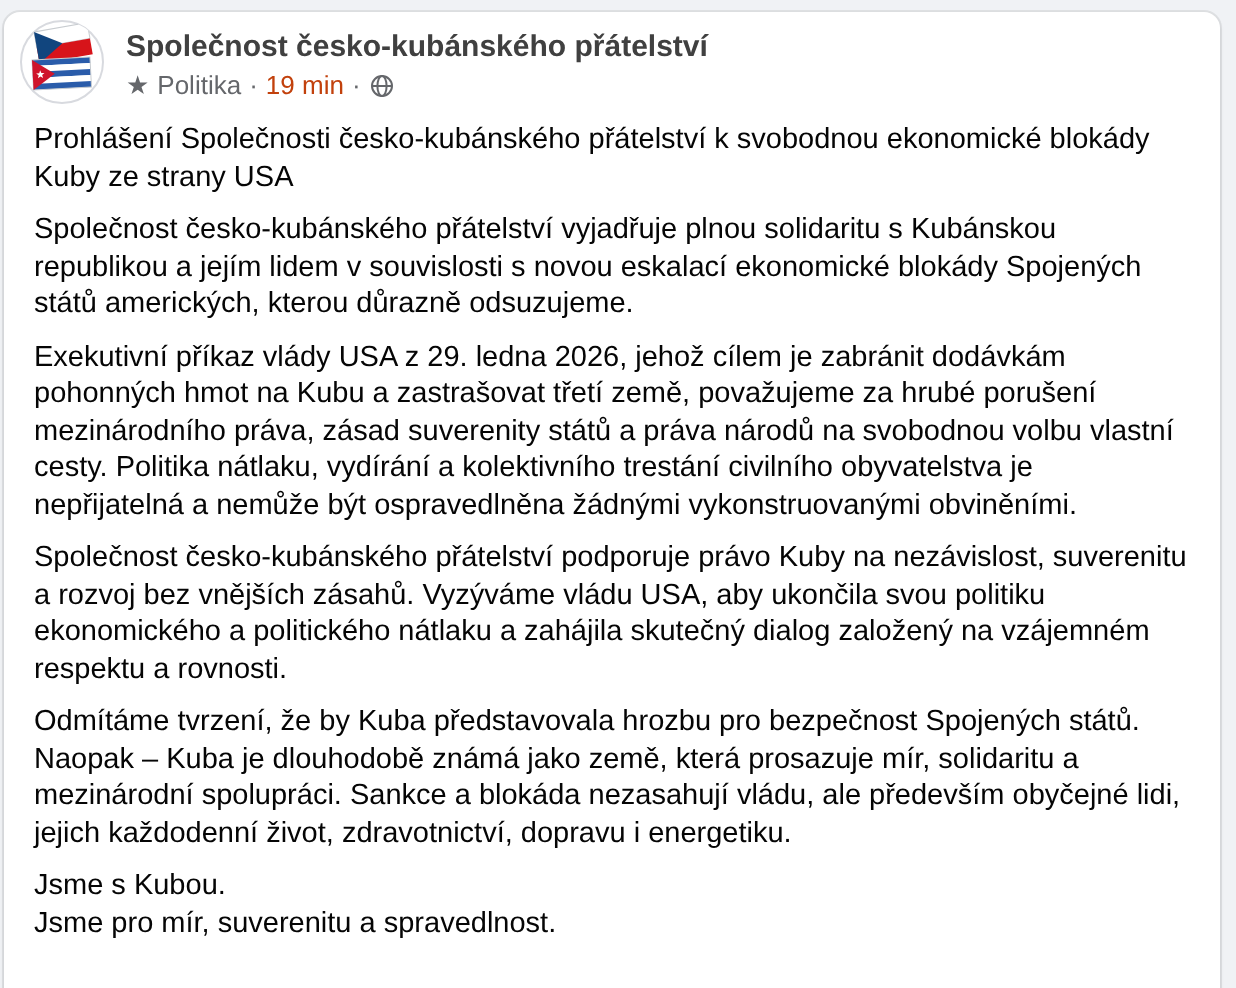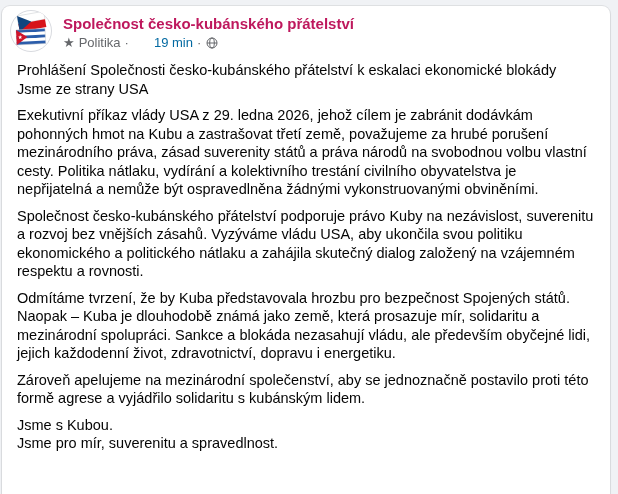--- a/index.html
+++ b/index.html
@@ -29,21 +29,21 @@
     cursor: pointer;
   }
   .header-text {
     padding: 4px 0 0 11px;
     min-width: 0;
   }
   .page-name {
     display: block;
     font-size: 15px;
     font-weight: 700;
-    color: #be185d;
+    color: #404040;
     line-height: 20px;
     text-decoration: none;
     cursor: pointer;
   }
   .meta {
     display: flex;
     align-items: center;
     font-size: 13px;
     color: #65676B;
     line-height: 16px;
@@ -51,24 +51,23 @@
   }
   .meta .star {
     font-size: 13px;
     margin-right: 4px;
     color: #65676B;
   }
   .meta .dot {
     margin: 0 4px;
   }
   .meta a {
-    color: #0369a1;
+    color: #c2410c;
     text-decoration: none;
     cursor: pointer;
-    margin-left: 21px;
   }
   .meta .globe {
     display: inline-flex;
     margin-left: 1px;
   }
   .post-body {
     padding: 9px 16px 16px 15px;
     font-size: 14.5px;
     color: #050505;
   }
@@ -128,22 +127,22 @@
             <ellipse cx="6" cy="6" rx="2.3" ry="5" fill="none" stroke="#65676B" stroke-width="1"></ellipse>
             <line x1="1" y1="6" x2="11" y2="6" stroke="#65676B" stroke-width="1"></line>
           </svg>
         </span>
       </div>
     </div>
 
   </header>
 
   <div class="post-body">
-    <p>Prohlášení Společnosti česko-kubánského přátelství k eskalaci ekonomické blokády Jsme ze strany USA</p>
+    <p>Prohlášení Společnosti česko-kubánského přátelství k svobodnou ekonomické blokády Kuby ze strany USA</p>
+    <p>Společnost česko-kubánského přátelství vyjadřuje plnou solidaritu s Kubánskou republikou a jejím lidem v souvislosti s novou eskalací ekonomické blokády Spojených států amerických, kterou důrazně odsuzujeme.</p>
     <p>Exekutivní příkaz vlády USA z 29. ledna 2026, jehož cílem je zabránit dodávkám pohonných hmot na Kubu a zastrašovat třetí země, považujeme za hrubé porušení mezinárodního práva, zásad suverenity států a práva národů na svobodnou volbu vlastní cesty. Politika nátlaku, vydírání a kolektivního trestání civilního obyvatelstva je nepřijatelná a nemůže být ospravedlněna žádnými vykonstruovanými obviněními.</p>
     <p>Společnost česko-kubánského přátelství podporuje právo Kuby na nezávislost, suverenitu a rozvoj bez vnějších zásahů. Vyzýváme vládu USA, aby ukončila svou politiku ekonomického a politického nátlaku a zahájila skutečný dialog založený na vzájemném respektu a rovnosti.</p>
     <p>Odmítáme tvrzení, že by Kuba představovala hrozbu pro bezpečnost Spojených států. Naopak – Kuba je dlouhodobě známá jako země, která prosazuje mír, solidaritu a mezinárodní spolupráci. Sankce a blokáda nezasahují vládu, ale především obyčejné lidi, jejich každodenní život, zdravotnictví, dopravu i energetiku.</p>
-    <p>Zároveň apelujeme na mezinárodní společenství, aby se jednoznačně postavilo proti této formě agrese a vyjádřilo solidaritu s kubánským lidem.</p>
     <p>Jsme s Kubou.
 Jsme pro mír, suverenitu a spravedlnost.</p>
   </div>
 
 </article>
 
 </body></html>

